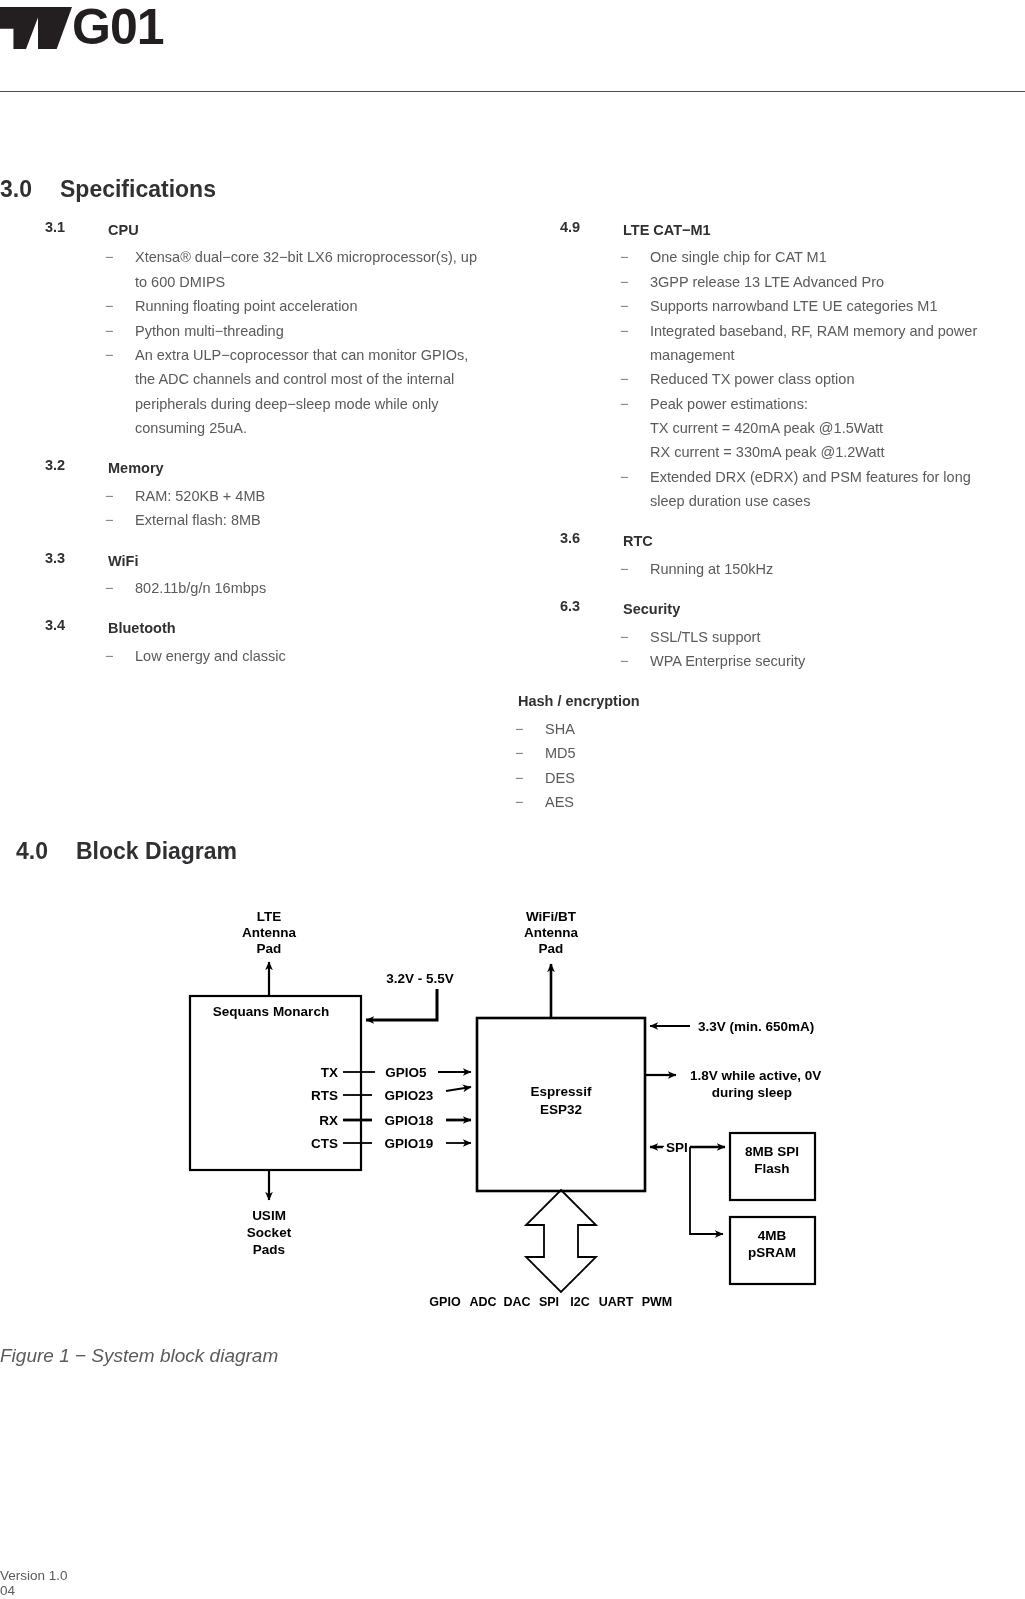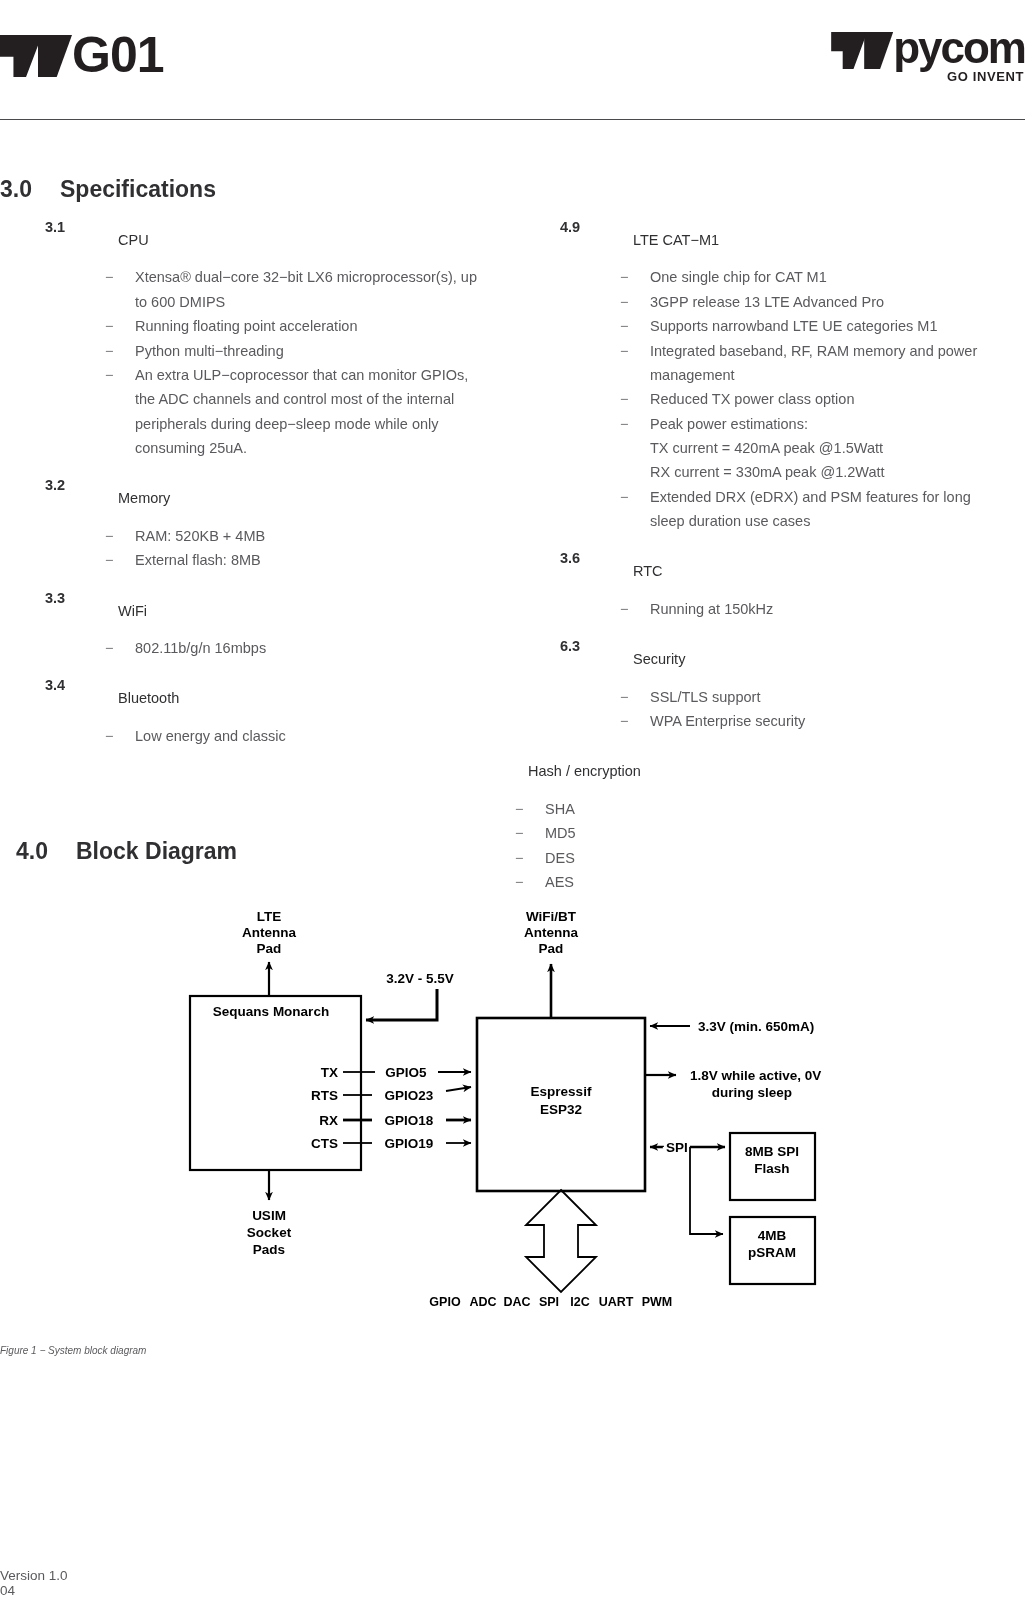--- a/index.html
+++ b/index.html
@@ -19,21 +19,21 @@
     height: 1599px;
     margin: 0 auto;
     background: #fff;
     overflow: hidden;
   }
 
   
   .header {
     position: absolute;
     left: 0; top: 0;
-    width: 1025px; height: 92px; margin-top: 28px;
+    width: 1025px; height: 92px;
   }
   .logo-left {
     position: absolute;
     left: 0; top: 2px;
     display: flex;
     align-items: center;
     height: 50px;
   }
   .logo-right {
     position: absolute;
@@ -98,24 +98,24 @@
     flex: none;
     font-size: 14.5px;
     font-weight: bold;
     color: #303033;
     line-height: 1.62;
     margin-left: 45px;
   }
   .spec-body { flex: 1 1 auto; }
   .spec-title {
     font-size: 14.5px;
-    font-weight: normal;
+    font-weight: bold;
     color: #303033;
     line-height: 1.62;
-    margin: 13px;
+    margin: 3px;
   }
   ul.spec-list {
     list-style: none;
     margin: 0;
     padding: 0;
   }
   ul.spec-list > li {
     position: relative;
     padding-left: 30px;
     font-size: 14.5px;
@@ -141,21 +141,21 @@
   .diagram svg { display: block; }
   .dg-text {
     font-family: "Liberation Sans", sans-serif;
     fill: #000;
   }
 
   .fig-caption {
     position: absolute;
     left: 0;
     top: 1345px;
-    font-size: 10px;
+    font-size: 19px;
     font-style: italic;
     color: #5a5a5e;
   }
 
   
   .footer {
     position: absolute;
     left: 0;
     top: 1568px;
     width: 1025px;
@@ -176,32 +176,20 @@
     <div class="logo-left">
       <span class="flags" style="width:72px;height:48px;">
         <span class="flagmark" style="left:0;top:4px;width:42px;height:42px;
               clip-path:polygon(0 0, 100% 0, 62% 100%, 32% 100%, 32% 52%, 0 52%);"></span>
         <span class="flagmark" style="left:38px;top:4px;width:34px;height:42px;
               clip-path:polygon(0 0, 100% 0, 55% 100%, 0 100%);"></span>
       </span>
       <span class="logo-word g01-word">G01</span>
     </div>
 
-    <div class="logo-right">
-      <div class="pycom-row">
-        <span class="flags" style="width:62px;height:42px;margin-top:2px;">
-          <span class="flagmark" style="left:0;top:2px;width:36px;height:37px;
-                clip-path:polygon(0 0, 100% 0, 62% 100%, 32% 100%, 32% 52%, 0 52%);"></span>
-          <span class="flagmark" style="left:33px;top:2px;width:29px;height:37px;
-                clip-path:polygon(0 0, 100% 0, 55% 100%, 0 100%);"></span>
-        </span>
-        <span class="logo-word pycom-word">pycom</span>
-      </div>
-      <div class="pycom-tag">GO INVENT</div>
-    </div>
 
     <div class="header-rule"></div>
   </div>
 
   <div class="sec-major" style="left:0; top:176px;">
     <span class="num">3.0</span>
     <span>Specifications</span>
   </div>
 
   <div class="spec-col" id="col-left" style="left:0; top:216px;">

